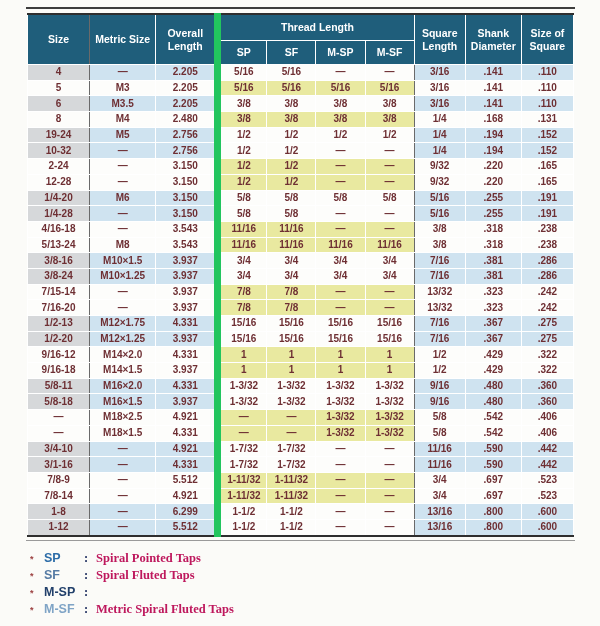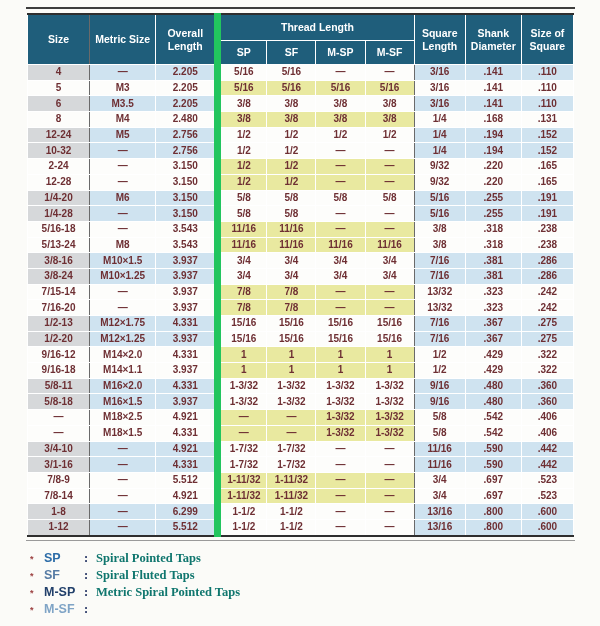--- a/index.html
+++ b/index.html
@@ -28,21 +28,21 @@
   tbody tr:first-child td{border-top:1px solid #2e2e2e;}
   .footnotes{position:absolute;left:30px;top:551px;}
   .fn-line{display:flex;align-items:baseline;height:17px;font-family:"Liberation Serif",serif;font-weight:bold;}
   .fn-marker{width:14px;font-size:9px;color:#9c4040;font-family:"Liberation Sans",sans-serif;}
   .fn-abbr{width:40px;font-size:12.5px;font-family:"Liberation Sans",sans-serif;}
   .fn-0 .fn-abbr{color:#2d6da8;}
   .fn-1 .fn-abbr{color:#567ba4;}
   .fn-2 .fn-abbr{color:#22406b;}
   .fn-3 .fn-abbr{color:#7fa4c6;}
   .fn-sep{width:12px;font-size:12.5px;color:#1c2d5e;}
-  .fn-desc{font-size:12.5px;color:#0f766e;}
+  .fn-desc{font-size:12.5px;color:#be185d;}
 </style>
 </head>
 <body>
 
 <div class="sheet">
   <div class="rule-top"></div>
 
   <table class="spec-table">
     <colgroup>
       <col style="width:62px">
@@ -116,21 +116,21 @@
           <td class="c-overall">2.480</td>
           <td class="c-sp">3/8</td>
           <td class="c-sf">3/8</td>
           <td class="c-msp">3/8</td>
           <td class="c-msf">3/8</td>
           <td class="c-square">1/4</td>
           <td class="c-shank">.168</td>
           <td class="c-sqsize">.131</td>
         </tr>
         <tr class="blue group-start">
-          <td class="c-size">12-24</td>
+          <td class="c-size">19-24</td>
           <td class="c-metric">M5</td>
           <td class="c-overall">2.756</td>
           <td class="c-sp">1/2</td>
           <td class="c-sf">1/2</td>
           <td class="c-msp">1/2</td>
           <td class="c-msf">1/2</td>
           <td class="c-square">1/4</td>
           <td class="c-shank">.194</td>
           <td class="c-sqsize">.152</td>
         </tr>
@@ -188,21 +188,21 @@
           <td class="c-overall">3.150</td>
           <td class="c-sp">5/8</td>
           <td class="c-sf">5/8</td>
           <td class="c-msp">—</td>
           <td class="c-msf">—</td>
           <td class="c-square">5/16</td>
           <td class="c-shank">.255</td>
           <td class="c-sqsize">.191</td>
         </tr>
         <tr class="white group-start">
-          <td class="c-size">5/16-18</td>
+          <td class="c-size">4/16-18</td>
           <td class="c-metric">—</td>
           <td class="c-overall">3.543</td>
           <td class="c-sp">11/16</td>
           <td class="c-sf">11/16</td>
           <td class="c-msp">—</td>
           <td class="c-msf">—</td>
           <td class="c-square">3/8</td>
           <td class="c-shank">.318</td>
           <td class="c-sqsize">.238</td>
         </tr>
@@ -297,21 +297,21 @@
           <td class="c-sp">1</td>
           <td class="c-sf">1</td>
           <td class="c-msp">1</td>
           <td class="c-msf">1</td>
           <td class="c-square">1/2</td>
           <td class="c-shank">.429</td>
           <td class="c-sqsize">.322</td>
         </tr>
         <tr class="white">
           <td class="c-size">9/16-18</td>
-          <td class="c-metric">M14×1.1</td>
+          <td class="c-metric">M14×1.5</td>
           <td class="c-overall">3.937</td>
           <td class="c-sp">1</td>
           <td class="c-sf">1</td>
           <td class="c-msp">1</td>
           <td class="c-msf">1</td>
           <td class="c-square">1/2</td>
           <td class="c-shank">.429</td>
           <td class="c-sqsize">.322</td>
         </tr>
         <tr class="blue group-start">
@@ -449,21 +449,21 @@
     <div class="fn-line fn-1">
       <span class="fn-marker">*</span>
       <span class="fn-abbr">SF</span>
       <span class="fn-sep">:</span>
       <span class="fn-desc">Spiral Fluted Taps</span>
     </div>
     <div class="fn-line fn-2">
       <span class="fn-marker">*</span>
       <span class="fn-abbr">M-SP</span>
       <span class="fn-sep">:</span>
-      <span class="fn-desc">Metric Spiral Pointed Taps</span>
     </div>
     <div class="fn-line fn-3">
       <span class="fn-marker">*</span>
       <span class="fn-abbr">M-SF</span>
       <span class="fn-sep">:</span>
+      <span class="fn-desc">Metric Spiral Fluted Taps</span>
     </div>
   </div>
 </div>
 
 </body></html>

